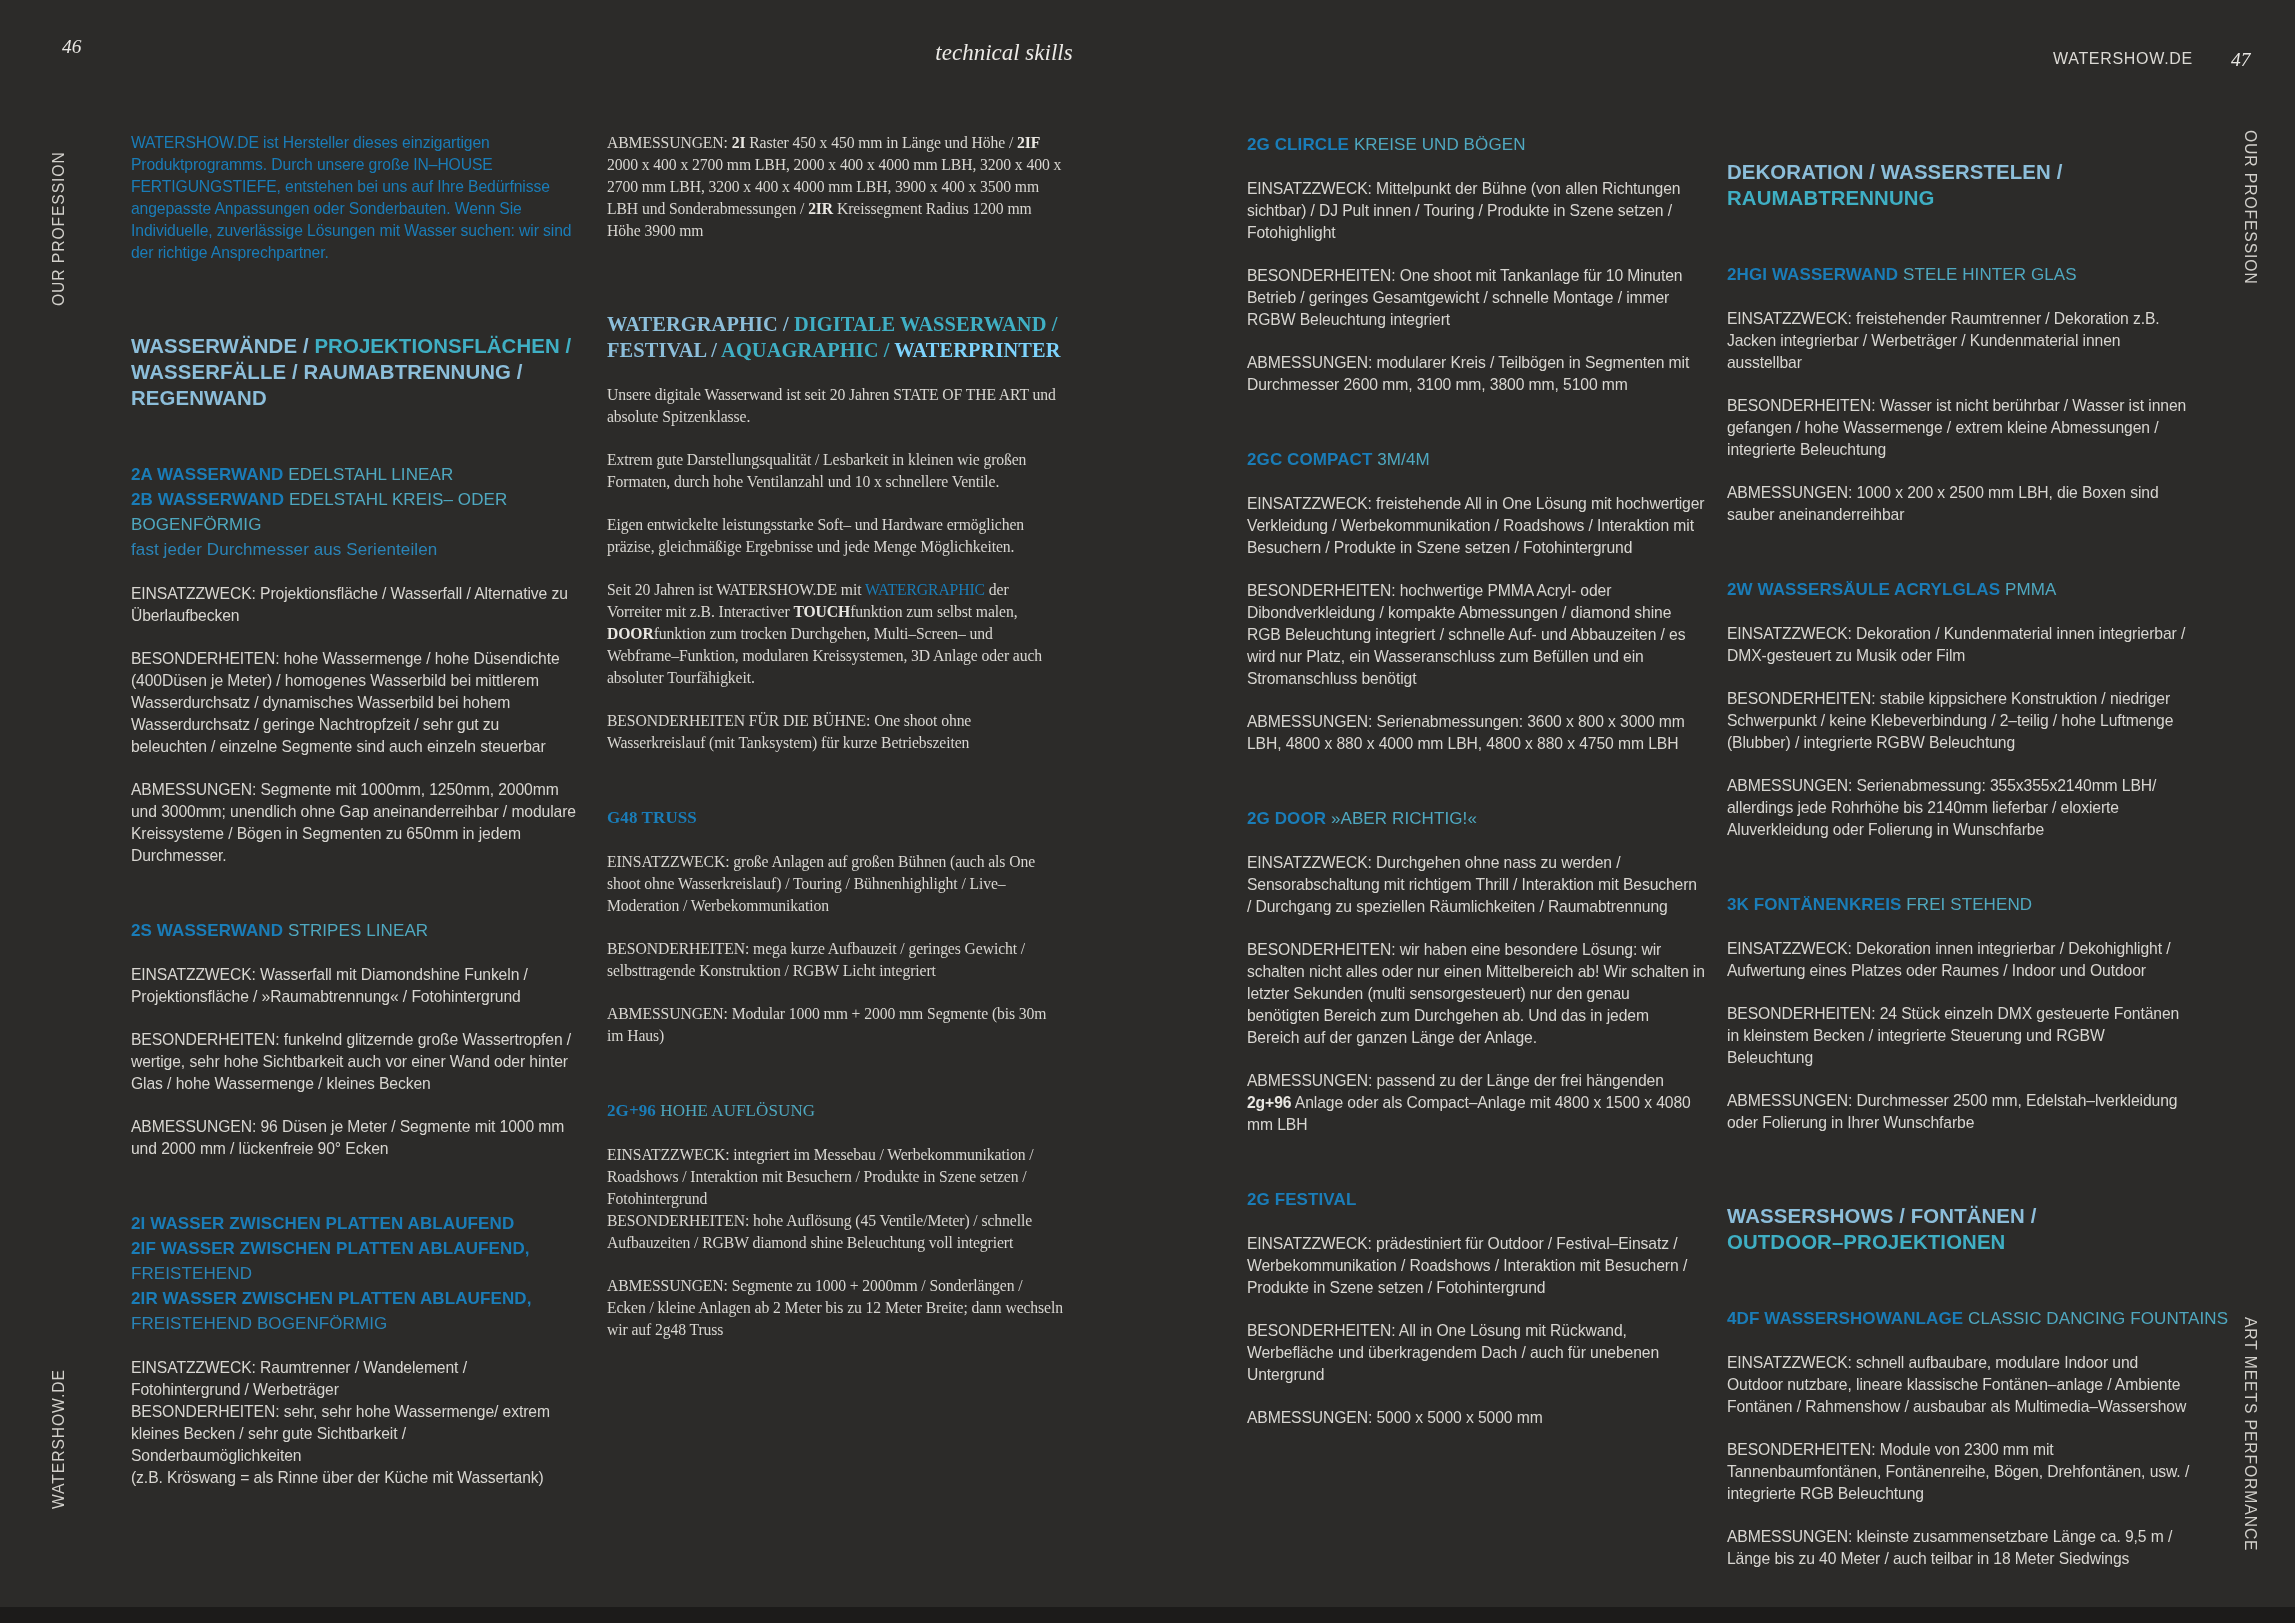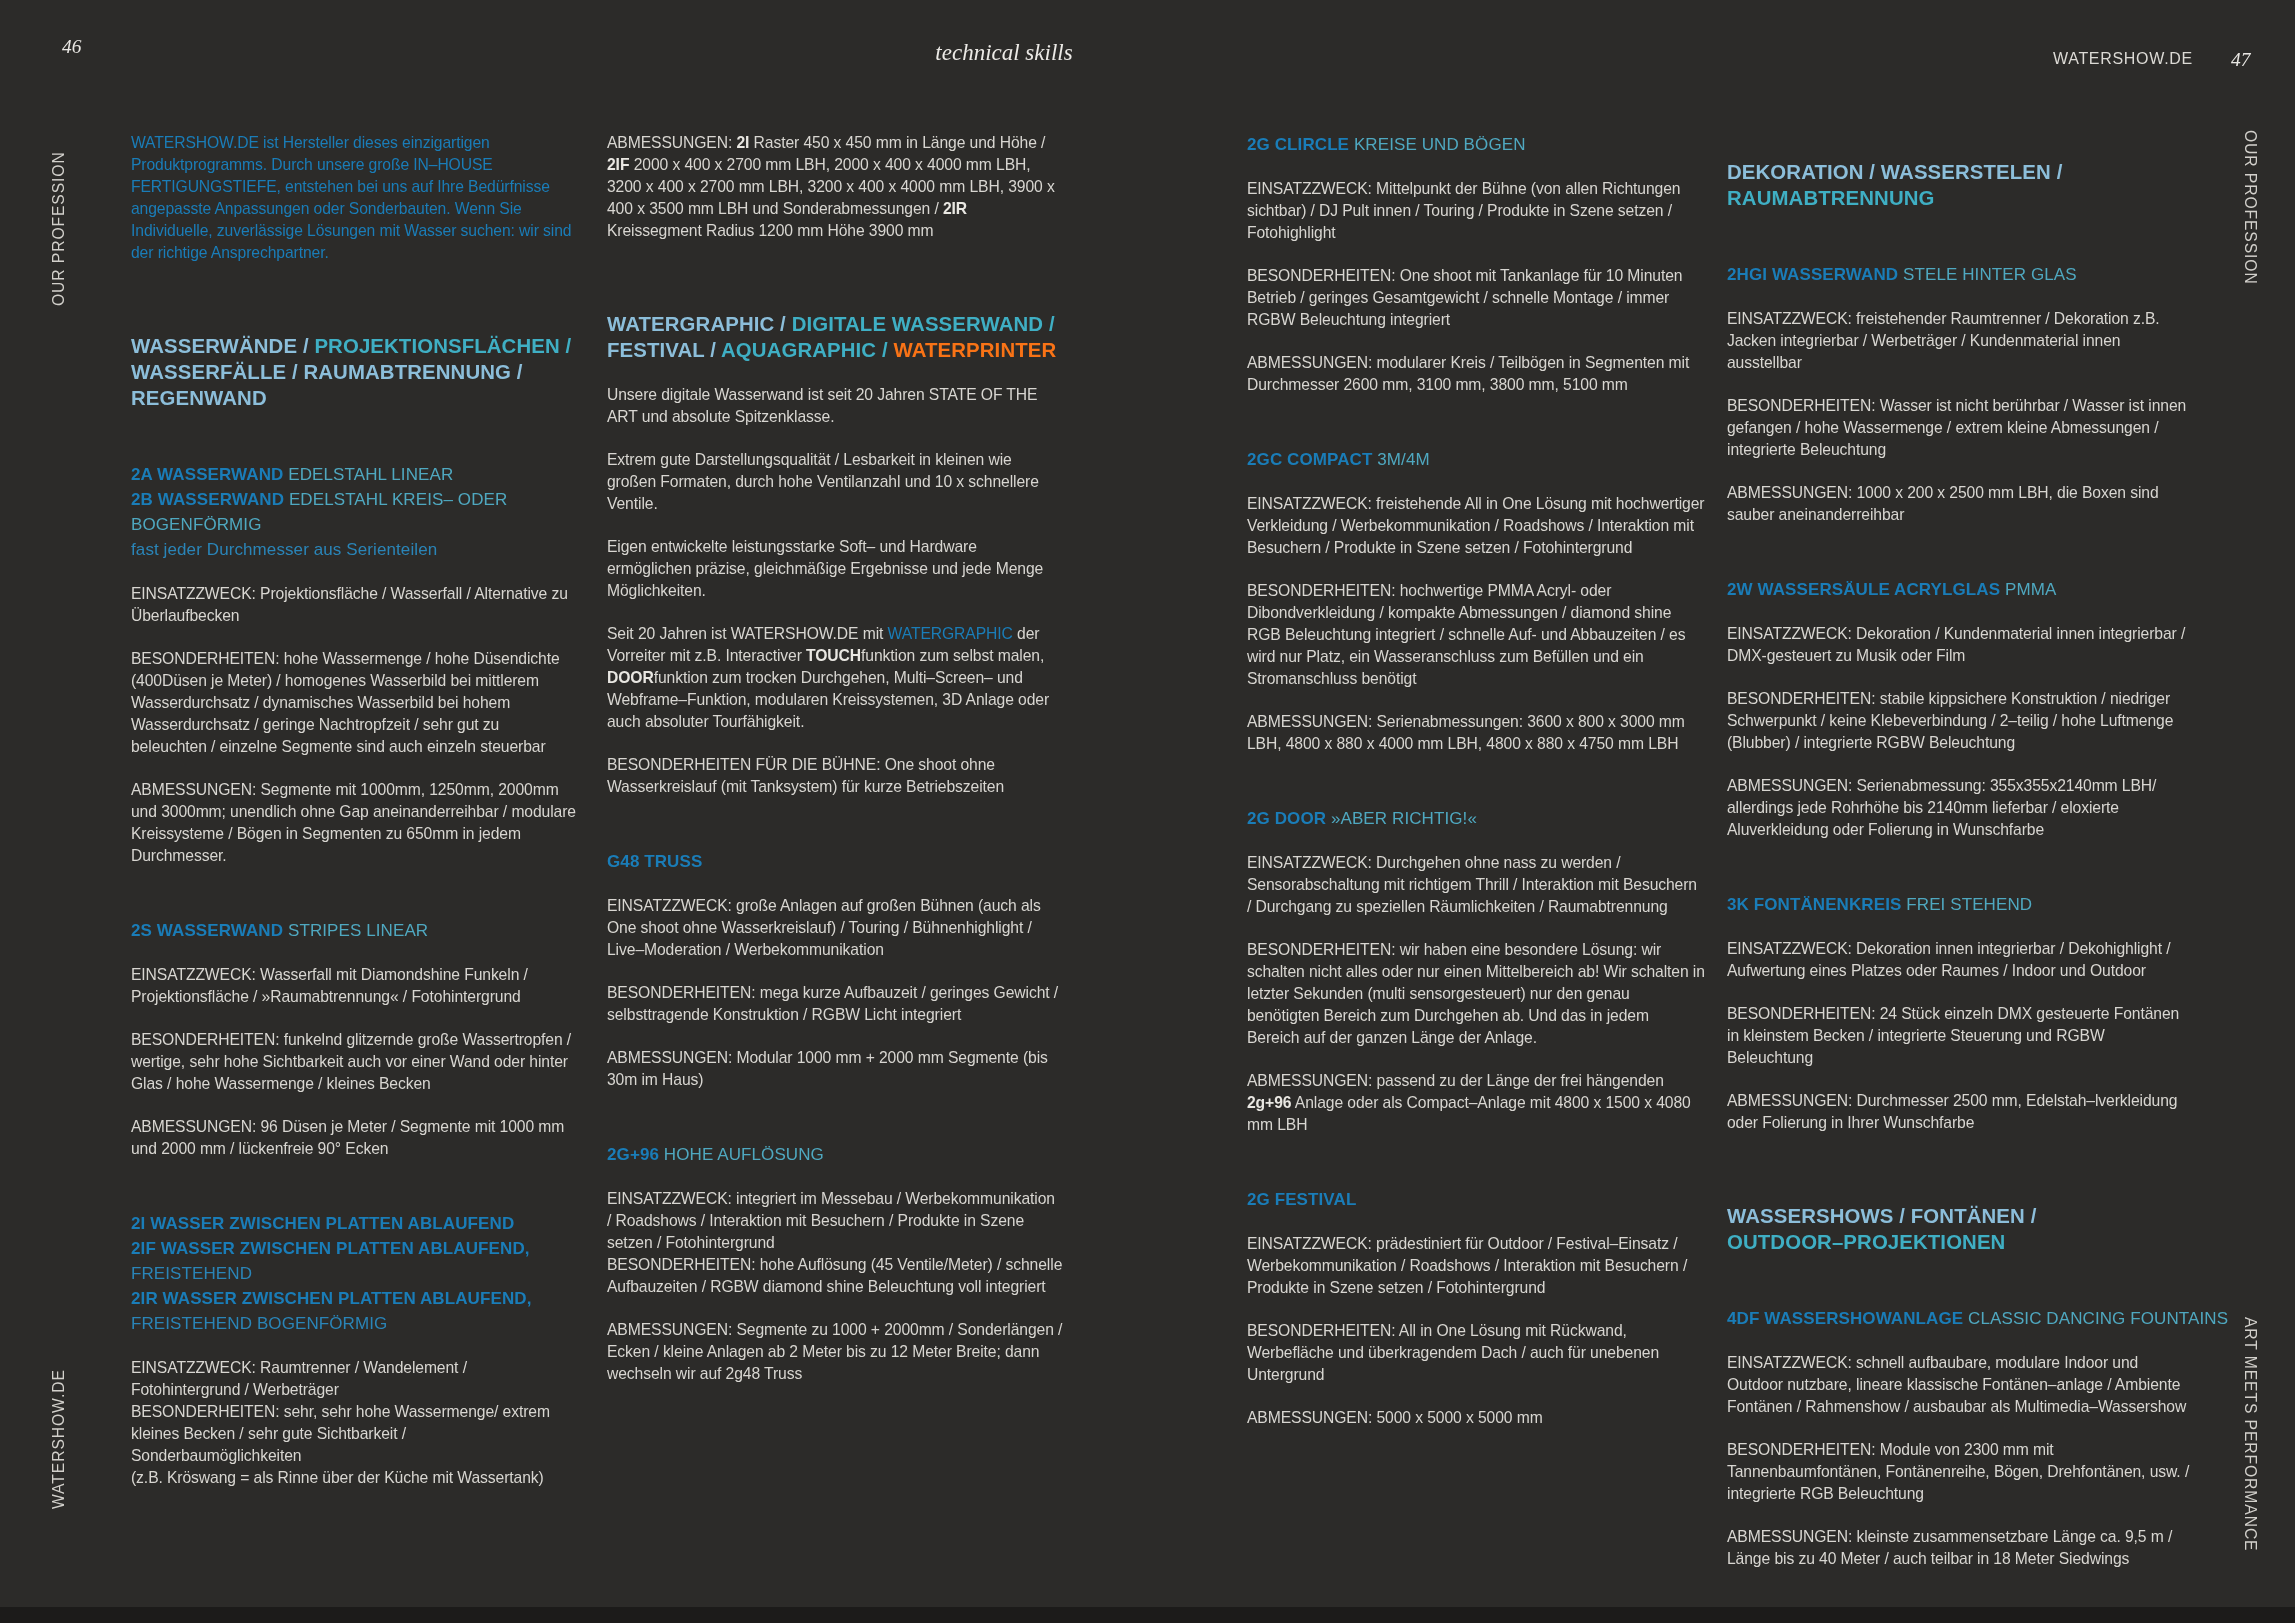--- a/index.html
+++ b/index.html
@@ -14,40 +14,40 @@
   .center-header{position:absolute;left:907px;top:40px;width:194px;text-align:center;
     font-family:"Liberation Serif",serif;font-style:italic;font-size:23px;color:#eceae6;}
   .right-header{position:absolute;left:2053px;top:50px;font-size:16px;letter-spacing:0.7px;color:#dcdad5;}
   .vtext{position:absolute;white-space:nowrap;font-size:15.7px;letter-spacing:0.9px;color:#d2d0cb;}
   .vl{transform:rotate(-90deg);transform-origin:left top;}
   .vr{transform:rotate(90deg);transform-origin:left top;}
   .bottom-edge{position:absolute;left:0;bottom:0;width:2295px;height:15.7px;background:#1c1b1a;}
   
   .col{position:absolute;top:132px;}
   #col1{left:131px;width:447px;}
-  #col2{left:607px;width:456px;}
+  #col2{left:607px;width:456px;font-family:Liberation Serif, serif;}
   #col3{left:1247px;width:458px;}
   #col4{left:1727px;width:465px;margin-top:27px;}
   .para{margin:21px 0 0 0;font-size:15.7px;line-height:22px;letter-spacing:-0.1px;color:#d8d6d1;}
   .para.tight{margin-top:0;}
   .col > :first-child{margin-top:0;}
   .sec-heading{margin-top:69px;font-weight:bold;font-size:20.4px;line-height:26px;letter-spacing:0.1px;}
   .prod-heading{margin-top:51px;font-size:17px;line-height:25px;font-weight:bold;letter-spacing:0.1px;}
   .hline{white-space:nowrap;}
   
   .s-body{color:#d8d6d1;}
   .s-bold{color:#e9e7e2;font-weight:bold;}
   .s-intro{color:#1a7db8;}
   .s-blue{color:#1a7db8;}
   .s-pb{color:#1a7db8;font-weight:bold;}
   .s-pt{color:#4fa8c0;font-weight:normal;}
   .s-pr{color:#2a85b8;font-weight:normal;}
   .s-hl{color:#8cbeda;}
   .s-ht{color:#3fafc4;}
-  .s-hb{color:#f97316;}
+  .s-hb{color:#7dd3fc;}
 </style>
 </head>
 <body>
 
 <div class="spread">
   <div class="pagenum" style="left:62px;top:36px;font-style:italic;">46</div>
   <div class="center-header">technical skills</div>
   <div class="right-header">WATERSHOW.DE</div>
   <div class="pagenum" style="left:2231px;top:49px;">47</div>
 

